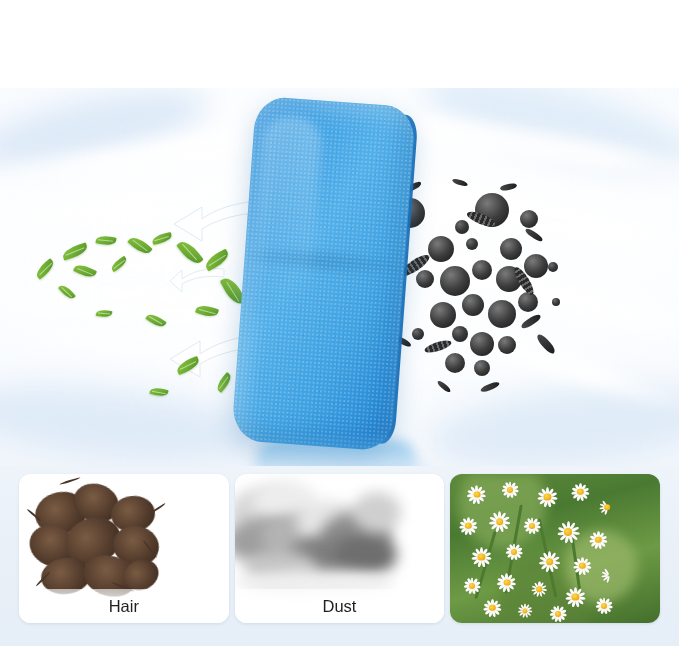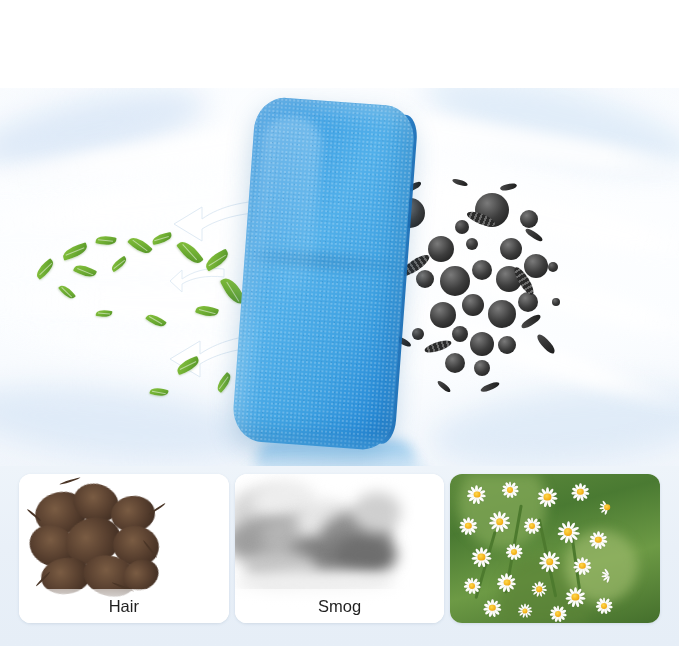--- a/index.html
+++ b/index.html
@@ -322,21 +322,21 @@
         <div class="puff" style="left:-10px;top:44px;width:80px;height:46px;background:#9f9f9f;"></div>
         <div class="puff" style="left:26px;top:40px;width:74px;height:44px;background:#b4b4b4;"></div>
         <div class="puff" style="left:62px;top:26px;width:62px;height:46px;background:#e6e6e6;"></div>
         <div class="puff" style="left:86px;top:38px;width:70px;height:48px;background:#8e8e8e;"></div>
         <div class="puff" style="left:52px;top:62px;width:76px;height:44px;background:#7d7d7d;"></div>
         <div class="puff" style="left:100px;top:60px;width:62px;height:42px;background:#6e6e6e;"></div>
         <div class="puff" style="left:10px;top:76px;width:72px;height:36px;background:#c2c2c2;"></div>
         <div class="puff" style="left:0px;top:96px;width:160px;height:26px;background:#efefef;"></div>
         <div class="puff" style="left:118px;top:18px;width:48px;height:40px;background:#cfcfcf;"></div>
       </div>
-      <div class="cap">Smog</div>
+      <div class="cap">Dust</div>
     </div>
 
     <div class="card full">
       <div class="photo pollen">
         <div class="blur"></div>
         <div class="stem" style="left:62px;top:30px;width:3px;height:90px;transform:rotate(10deg);"></div>
         <div class="stem" style="left:96px;top:44px;width:3px;height:80px;transform:rotate(-12deg);"></div>
         <div class="stem" style="left:34px;top:56px;width:3px;height:70px;transform:rotate(16deg);"></div>
         <div class="stem" style="left:124px;top:50px;width:3px;height:74px;transform:rotate(-8deg);"></div>
       <div class="daisy" style="left: 18px; top: 12px; width: 17px; height: 17px;">

